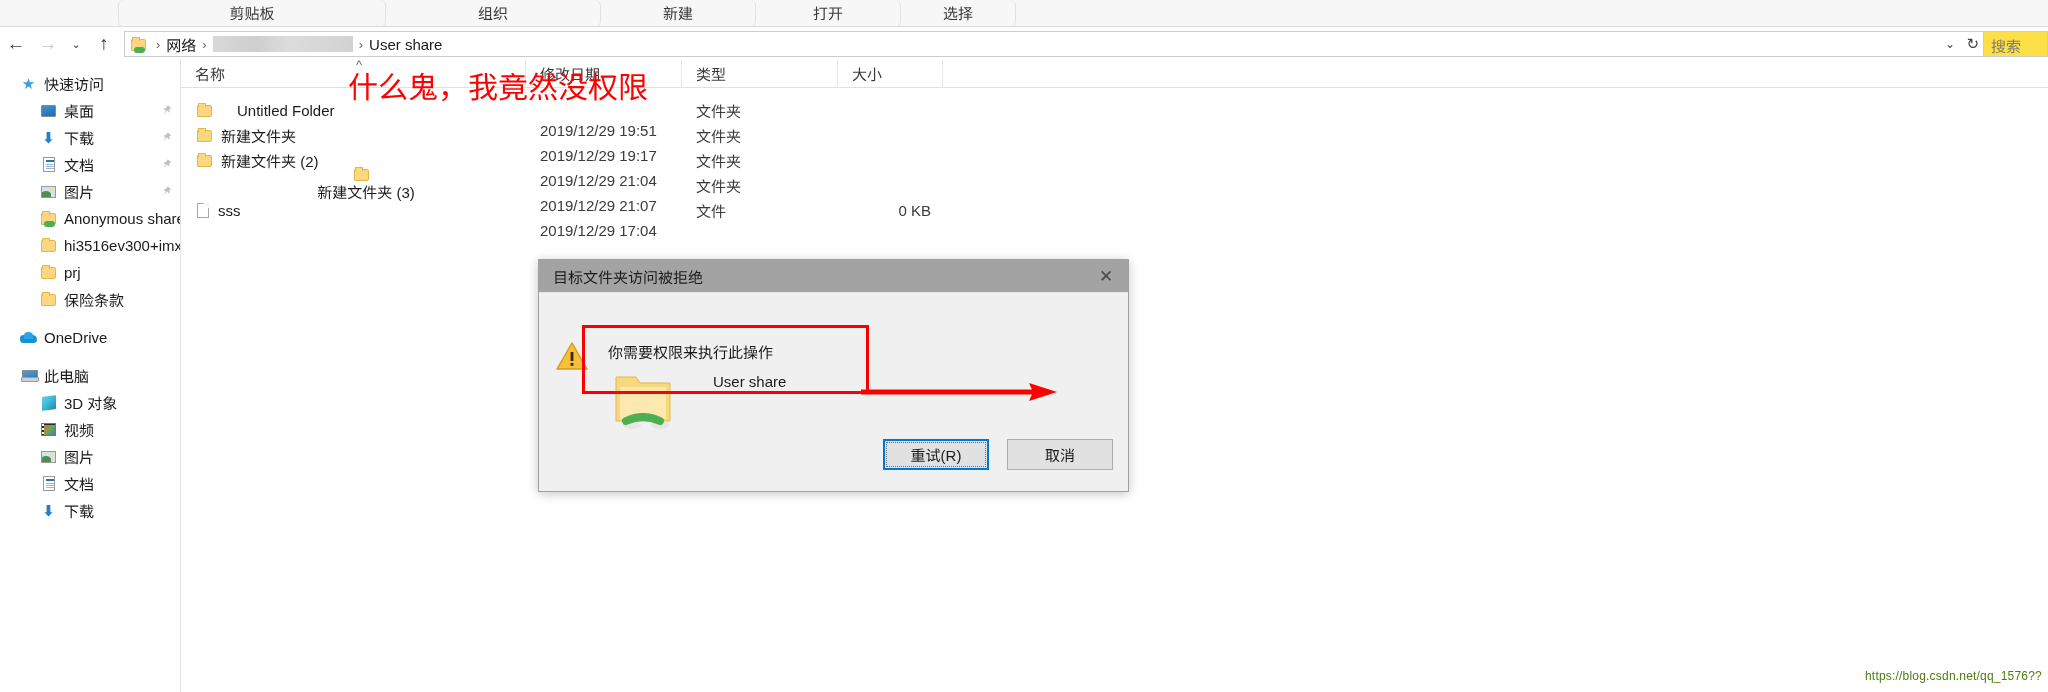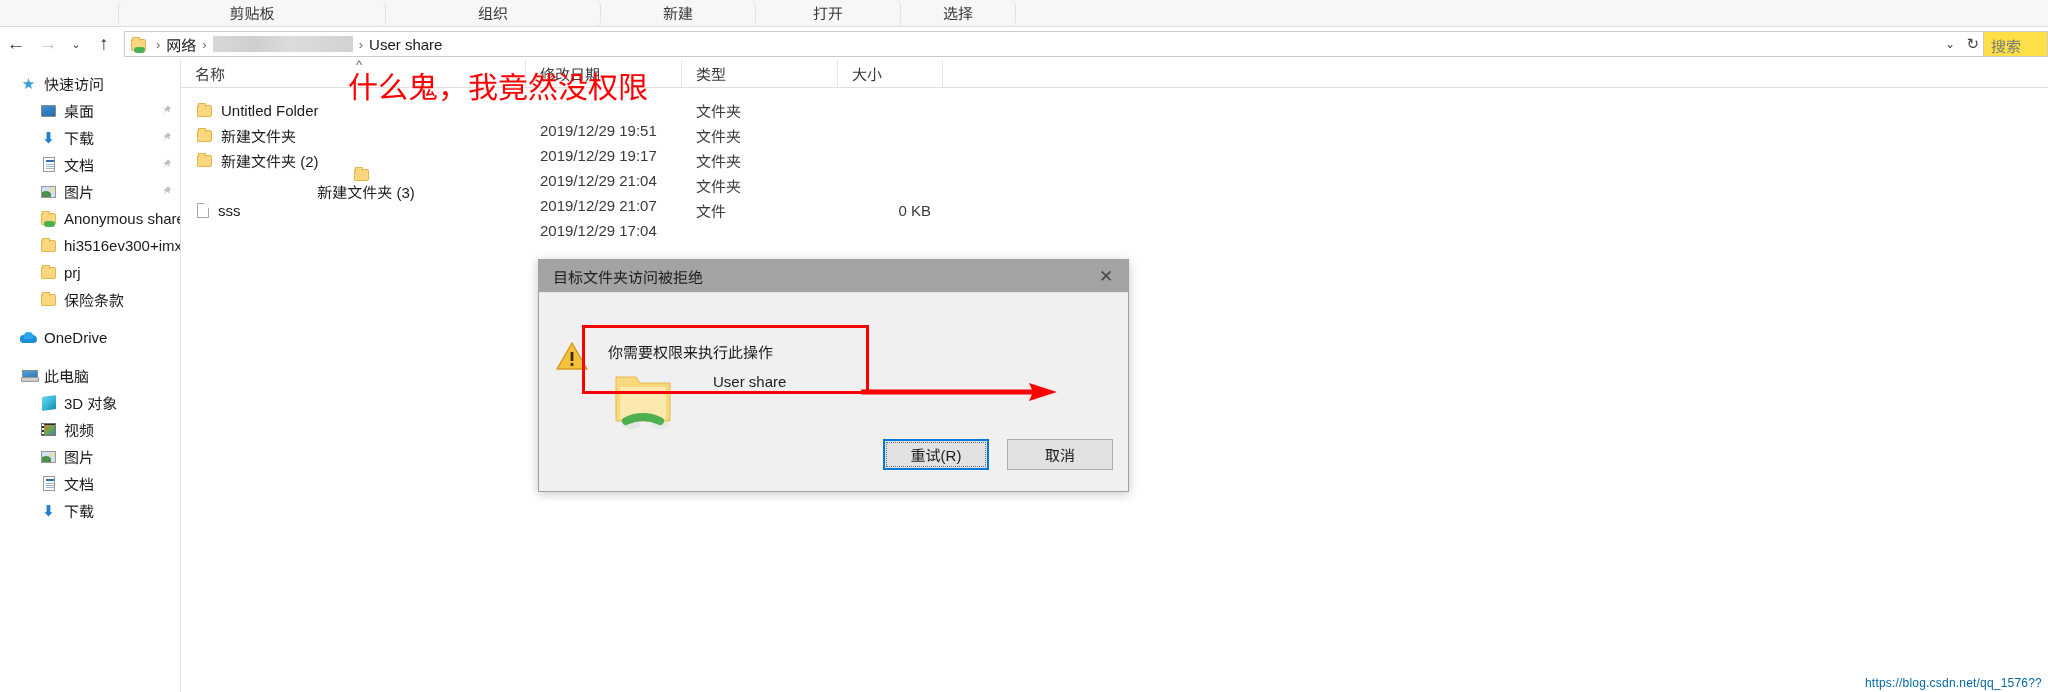--- a/index.html
+++ b/index.html
@@ -309,22 +309,22 @@
     border:2px solid #0078d7;
     background:#e1e1e1;
     position:relative;
   }
   .dlg-btn.primary:after{
     content:"";position:absolute;left:1px;top:1px;right:1px;bottom:1px;
     border:1px dotted #6d6d6d;
   }
 
   #watermark {
-    position:absolute; right:6px; bottom:2px;
-    font-size:12px; color:#0369a1; letter-spacing:.2px;
+    position:absolute; right:6px; bottom:9px;
+    font-size:12px; color:#4d7c0f; letter-spacing:.2px;
     font-family:"Liberation Sans",sans-serif;
     user-select:none;
   }
 </style>
 </head>
 <body>
 
 <div id="ribbon">
   <div class="ribbon-group" style="width:268px;margin-left:118px;">
     <span>剪贴板</span>
@@ -502,21 +502,21 @@
         <span>类型</span>
       </div>
       <div class="col" style="width:105px;">
         <span>大小</span>
       </div>
     </div>
 
     <div style="height:10px;"></div>
 
     <div class="row">
-      <div class="cell-name" style="width:345px;">
+      <div class="cell-name" style="width:345px;gap:16px;">
         <span class="ico-folder"></span>
         <span class="nm">Untitled Folder</span>
       </div>
       <div class="cell-date" style="width:156px;">2019/12/29 19:51</div>
       <div class="cell-type" style="width:156px;">文件夹</div>
       <div class="cell-size" style="width:105px;"></div>
     </div>
 
     <div class="row">
       <div class="cell-name" style="width:345px;">

